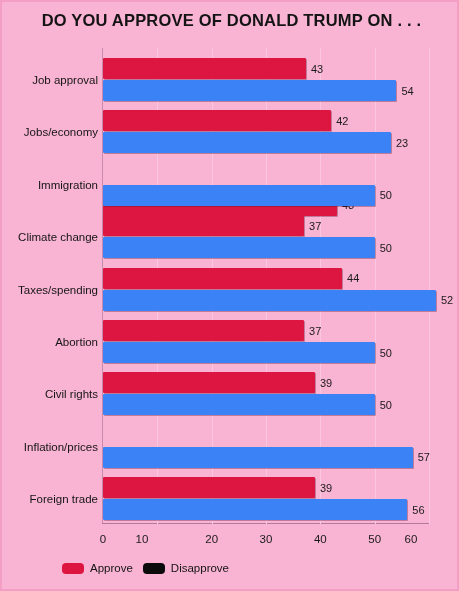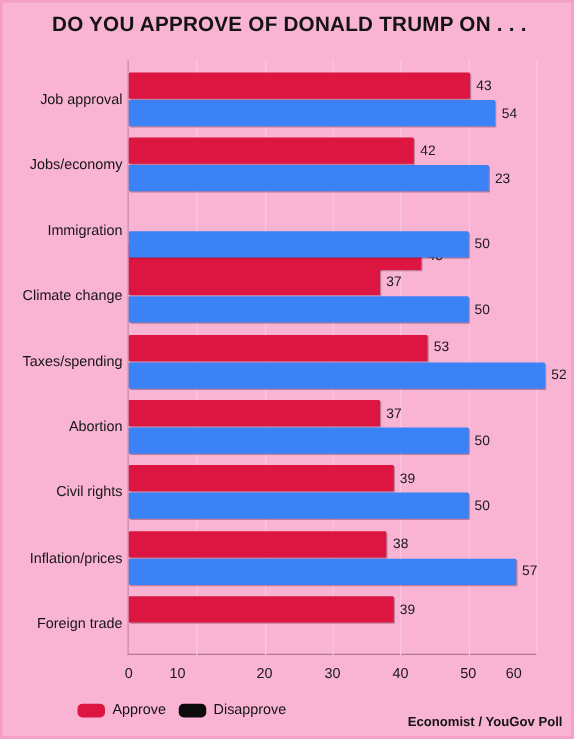--- a/index.html
+++ b/index.html
@@ -169,21 +169,21 @@
         <div class="tick" style="left: 39px;">10</div>
         <div class="tick" style="left: 108.667px;">20</div>
         <div class="tick" style="left: 163px;">30</div>
         <div class="tick" style="left: 217.333px;">40</div>
         <div class="tick" style="left: 271.667px;">50</div>
         <div class="tick" style="left: 308px;">60</div>
       </div>
     <div id="groups">
         <div class="group" style="top: 10px;">
           <div class="cat-label">Job approval</div>
-          <div class="bar approve" style="width: 273px;">
+          <div class="bar approve" style="width: 203px;">
             <span class="bar-value">43</span>
           </div>
           <div class="bar disapprove" style="width: 293.4px;">
             <span class="bar-value">54</span>
           </div>
         </div>
         <div class="group" style="top: 62.4px;">
           <div class="cat-label">Jobs/economy</div>
           <div class="bar approve" style="width: 228.2px;">
             <span class="bar-value">42</span>
@@ -206,21 +206,21 @@
           <div class="bar approve" style="width: 201.033px;">
             <span class="bar-value">37</span>
           </div>
           <div class="bar disapprove" style="width: 271.667px;">
             <span class="bar-value">50</span>
           </div>
         </div>
         <div class="group" style="top: 219.6px;">
           <div class="cat-label">Taxes/spending</div>
           <div class="bar approve" style="width: 239.067px;">
-            <span class="bar-value">53</span>
+            <span class="bar-value">44</span>
           </div>
           <div class="bar disapprove" style="width: 333px;">
             <span class="bar-value">52</span>
           </div>
         </div>
         <div class="group" style="top: 272px;">
           <div class="cat-label">Abortion</div>
           <div class="bar approve" style="width: 201.033px;">
             <span class="bar-value">37</span>
           </div>
@@ -232,42 +232,41 @@
           <div class="cat-label">Civil rights</div>
           <div class="bar approve" style="width: 211.9px;">
             <span class="bar-value">39</span>
           </div>
           <div class="bar disapprove" style="width: 271.667px;">
             <span class="bar-value">50</span>
           </div>
         </div>
         <div class="group" style="top: 376.8px;">
           <div class="cat-label">Inflation/prices</div>
-          <div class="bar approve" style="width: 206.467px;">
-            <span class="bar-value">38</span>
-          </div>
           <div class="bar disapprove" style="width: 309.7px;">
             <span class="bar-value">57</span>
           </div>
         </div>
         <div class="group" style="top: 429.2px;">
           <div class="cat-label">Foreign trade</div>
           <div class="bar approve" style="width: 211.9px;">
             <span class="bar-value">39</span>
+          </div>
+          <div class="bar disapprove" style="width: 304.267px;">
+            <span class="bar-value">56</span>
           </div>
         </div>
       </div>
   </div>
 
   <div class="legend">
     <div class="legend-item">
       <span class="swatch approve"></span>
       <span class="legend-label">Approve</span>
     </div>
     <div class="legend-item">
       <span class="swatch disapprove"></span>
       <span class="legend-label">Disapprove</span>
     </div>
   </div>
 
-  <div class="source">Economist / YouGov Poll</div>
 
 </div>
 
 </body></html>

